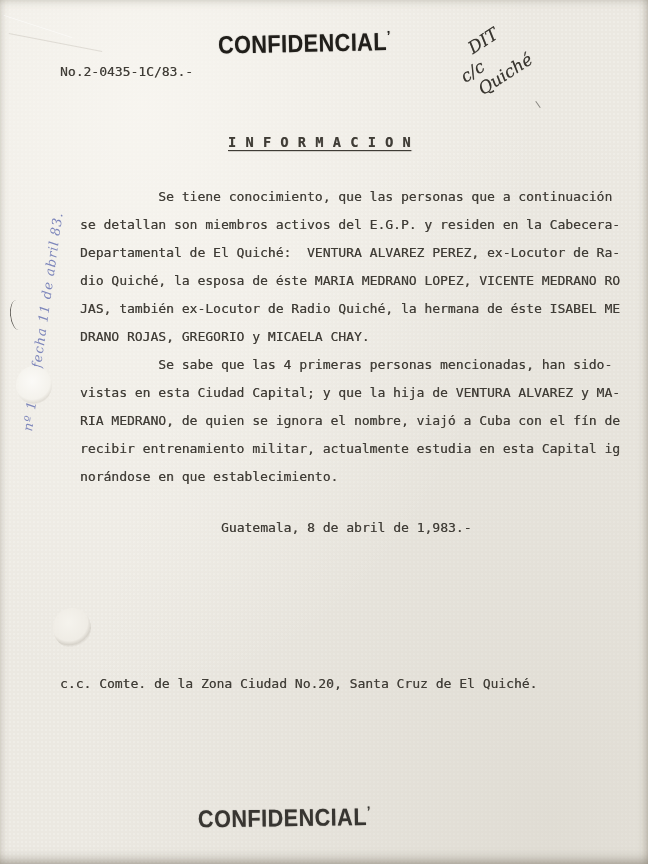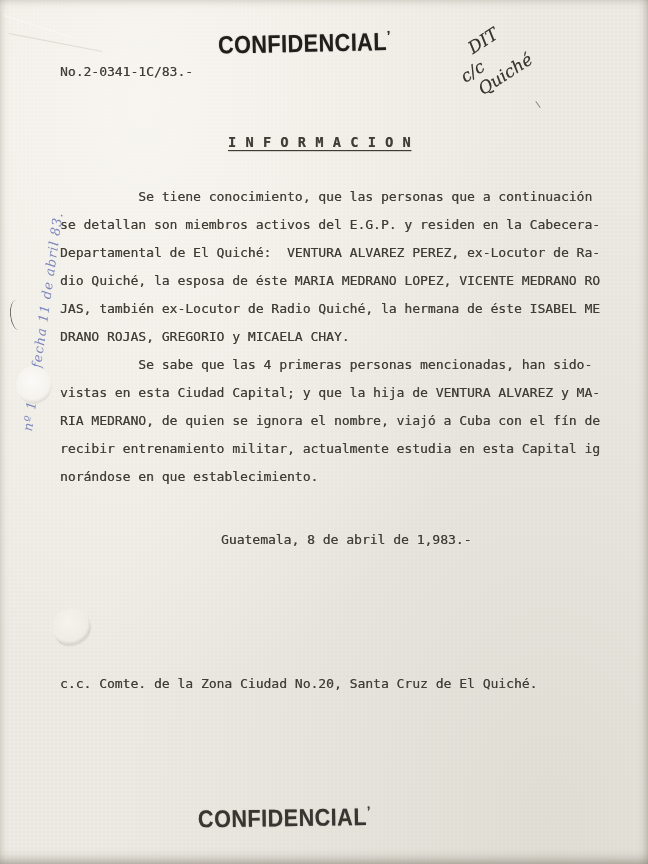--- a/index.html
+++ b/index.html
@@ -35,21 +35,21 @@
     transform-origin:left center;
     text-shadow:0 0 1px rgba(32,30,26,0.55);
     white-space:nowrap;
   }
   .stamp .tick { font-size:13px; vertical-align:super; letter-spacing:0; }
   .stamp-bottom { opacity:0.88; transform:rotate(-0.8deg) scaleX(0.94) scaleY(1.05); }
   .title {
     font-weight:bold; font-size:13.5px; letter-spacing:0.6px;
     text-decoration:underline; text-underline-offset:3px;
   }
-  .tline { height:28px; line-height:28px; white-space:pre; }
+  .tline { height:28px; line-height:28px; white-space:pre;margin-left:20px; }
   .tline .u { text-underline-offset:2px; }
   .hand-tr {
     font-family:"DejaVu Serif", serif; font-style:italic;
     font-size:17px; line-height:20px; color:#38352f;
     transform:rotate(-33deg); transform-origin:left top;
     text-shadow:0.2px 0.2px 0.4px rgba(56,53,47,0.5);
   }
   .margin-note {
     font-family:"DejaVu Serif", serif; font-style:italic;
     font-size:13px; color:var(--blue,#7d86bb);
@@ -77,33 +77,33 @@
 <body>
 
 <div class="page">
 
   <div class="abs crease" style="left:2px; top:26px; width:72px; transform:rotate(18deg);"></div>
   <div class="abs crease2" style="left:8px; top:42px; width:95px; transform:rotate(11deg);"></div>
   <div class="abs pen-dash" style="left:534px; top:104px;"></div>
 
   <div class="abs stamp" style="left:218px; top:32px;"><span>CONFIDENCIAL</span><span class="tick">’</span></div>
 
-  <div class="abs typed" style="left:60px; top:64px;">No.2-0341-1C/83.-</div>
+  <div class="abs typed" style="left:60px; top:64px;">No.2-0435-1C/83.-</div>
 
   <div class="abs hand-tr" style="left:444px; top:54px;">
     <div style="margin-left:24px;">DIT</div>
     <div style="margin-left:2px;">c/c</div>
     <div style="margin-left:10px;">Quiché</div>
   </div>
 
   <div class="abs typed title" style="left:228px; top:134px;">I N F O R M A C I O N</div>
 
   <div class="abs typed" style="left:60px; top:183px; width:548px;"><div class="tline"><span>          Se tiene conocimiento, que las personas que a continuación</span></div><div class="tline"><span>se detallan son miembros activos del E.G.P. y residen en la Cabecera-</span></div><div class="tline"><span>Departamental de El Quiché:  VENTURA ALVAREZ PEREZ, ex-Locutor de Ra-</span></div><div class="tline"><span>dio Quiché, la esposa de éste MARIA MEDRANO LOPEZ, VICENTE MEDRANO </span><span class="u">RO</span></div><div class="tline"><span>JAS, también ex-Locutor de Radio Quiché, la hermana de éste ISABEL </span><span class="u">ME</span></div><div class="tline"><span>DRANO ROJAS, GREGORIO y MICAELA CHAY.</span></div><div class="tline"><span>          Se sabe que las 4 primeras personas mencionadas, han sido-</span></div><div class="tline"><span>vistas en esta Ciudad Capital; y que la hija de VENTURA ALVAREZ y MA-</span></div><div class="tline"><span>RIA MEDRANO, de quien se ignora el nombre, viajó a Cuba con el fín de</span></div><div class="tline"><span>recibir entrenamiento militar, actualmente estudia en esta Capital </span><span class="u">ig</span></div><div class="tline"><span>norándose en que establecimiento.</span></div></div>
 
-  <div class="abs typed" style="left:221px; top:532px;">Guatemala, 8 de abril de 1,983.-</div>
+  <div class="abs typed" style="left:221px; top:520px;">Guatemala, 8 de abril de 1,983.-</div>
 
   <div class="abs typed" style="left:60px; top:676px;">c.c. Comte. de la Zona Ciudad No.20, Santa Cruz de El Quiché.</div>
 
   <div class="abs stamp stamp-bottom" style="left:198px; top:806px;"><span>CONFIDENCIAL</span><span class="tick">’</span></div>
 
   <div class="abs paren" style="left:10px; top:300px;"></div>
   <div class="abs margin-note" style="left:20px; top:430px;">nº 1781 fecha 11 de abril 83.</div>
   <div class="abs white-spot" style="left:16px; top:366px; width:36px; height:38px;"></div>
   <div class="abs hole" style="left:53px; top:608px; width:38px; height:40px;"></div>
 

